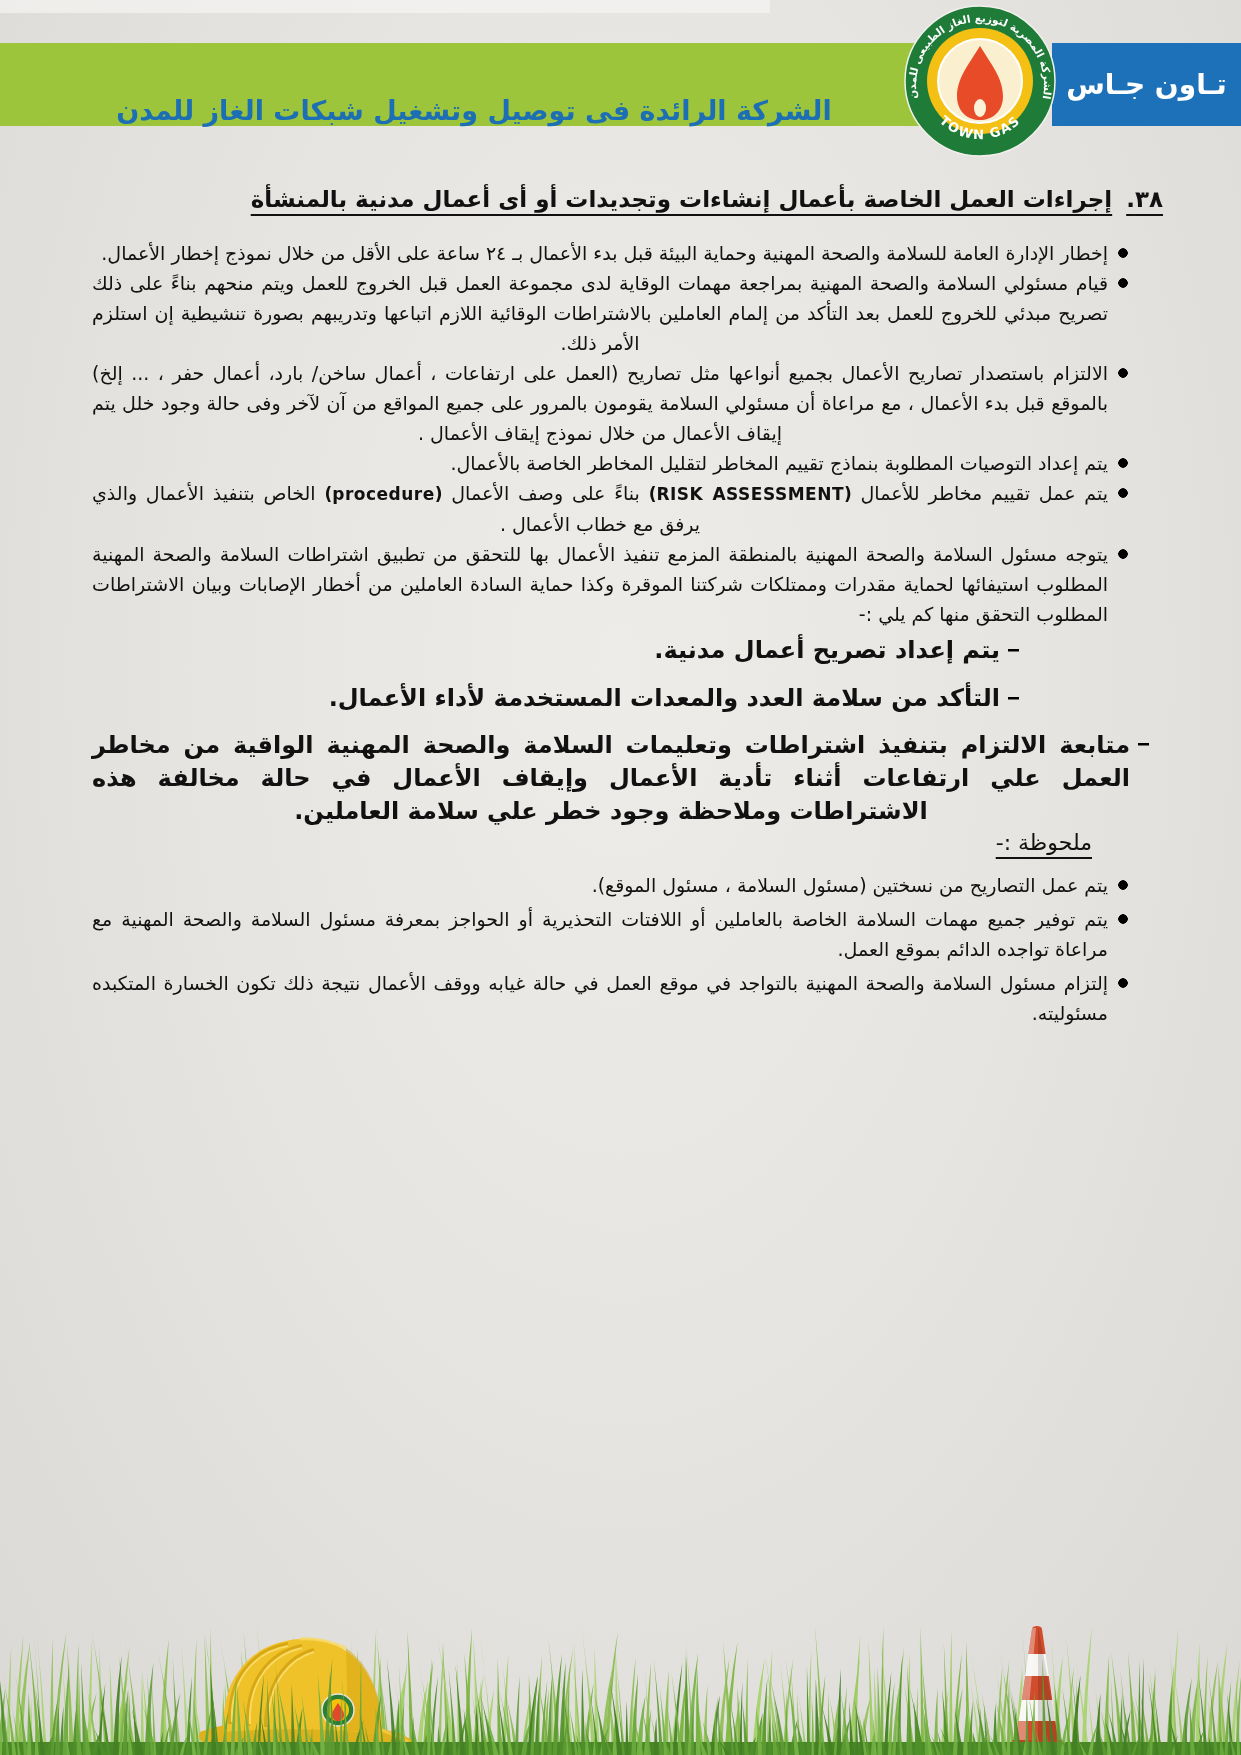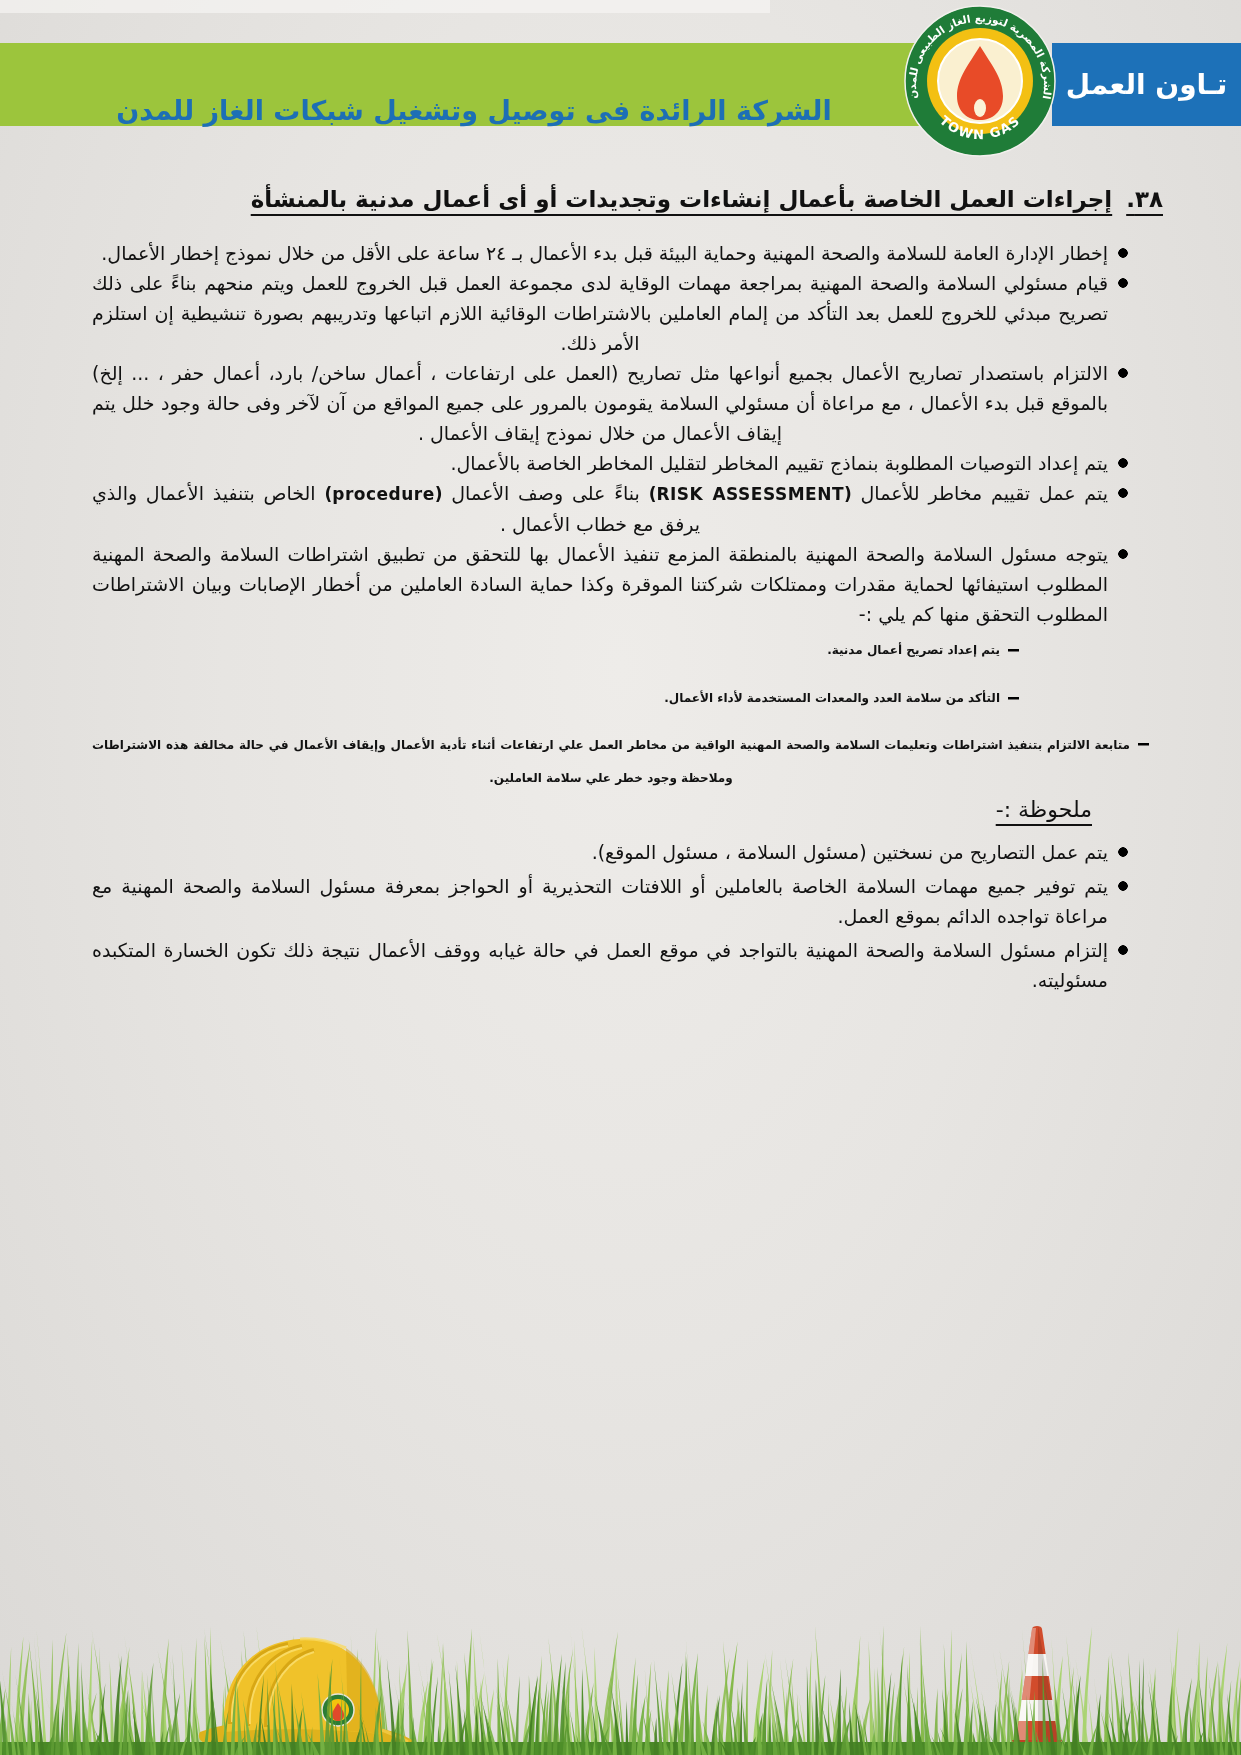--- a/index.html
+++ b/index.html
@@ -26,21 +26,21 @@
   .bullet{display:flex;direction:rtl;margin:0;justify-content:center;}
   .dot{flex:0 0 30px;height:30px;
        background:radial-gradient(circle at 15px 15px,#000 0 4.5px,transparent 5px);}
   .dash{flex:0 0 26px;height:30px;background:linear-gradient(#000 0 0) no-repeat;
         background-size:11px 2.5px;background-position:center 14px;}
   .bt{margin:0;flex:1;text-align:justify;}
   .center-last{text-align-last:center;}
   .en{font-weight:bold;direction:ltr;unicode-bidi:isolate;font-size:17px;letter-spacing:.5px;
       font-family:"DejaVu Sans",sans-serif;}
   .mb6{margin-bottom:6px;}
-  .dash-item{display:flex;direction:rtl;font-weight:bold;font-size:12px;}
+  .dash-item{display:flex;direction:rtl;font-weight:bold;font-size:24px;}
   .dash-item .dt{margin:0;flex:1;text-align:right;}
   .di-a{margin:4px 112px 18px 0;}
   .di-b{margin:0 112px 17px 0;}
   .di-c{margin:0 112px 16px 0;align-items:flex-end;}
   .di-d{margin:0 -18px 0 0;line-height:33px;justify-content:flex-end;}
   .di-d .dt{text-align:justify;text-align-last:center;}
   h2.note-h{margin:0 46px 12px 0;font-size:22px;font-weight:normal;width:fit-content;
             text-decoration:underline;text-decoration-thickness:2.2px;text-underline-offset:7px;}
   .nb1{margin-bottom:4px;} .nb2{margin-bottom:4px;}
 
@@ -52,21 +52,21 @@
 </head>
 <body>
 
 <div class="page">
   <div class="top-strip"></div>
 
   <div class="band-green">
     <span class="slogan">الشركة الرائدة فى توصيل وتشغيل شبكات الغاز للمدن</span>
   </div>
   <div class="brand-box">
-    <span class="brand">تـاون العمل</span>
+    <span class="brand">تـاون جـاس</span>
   </div>
 
   <svg class="logo" width="154" height="158" viewBox="0 0 154 158">
     <defs>
       <path id="arcTop" d="M 17,106 A 64 64 0 1 1 137,106" fill="none"></path>
       <path id="arcBot" d="M 22,95 A 57 57 0 0 0 132,95" fill="none"></path>
     </defs>
     <circle cx="77" cy="79" r="75" fill="#1f7c38" stroke="#f2f0ed" stroke-width="1.5"></circle>
     <circle cx="77" cy="79" r="53" fill="#f3c013"></circle>
     <circle cx="77" cy="79" r="42" fill="#faf0d0" stroke="#ffffff" stroke-width="2"></circle>

